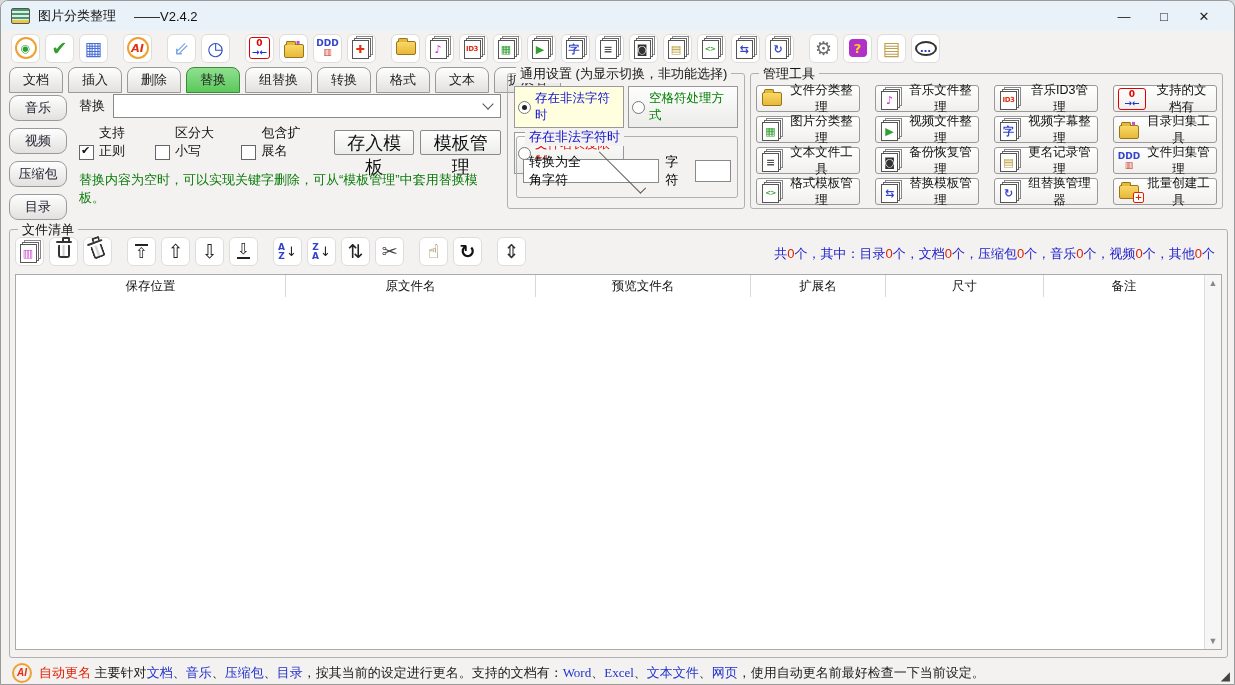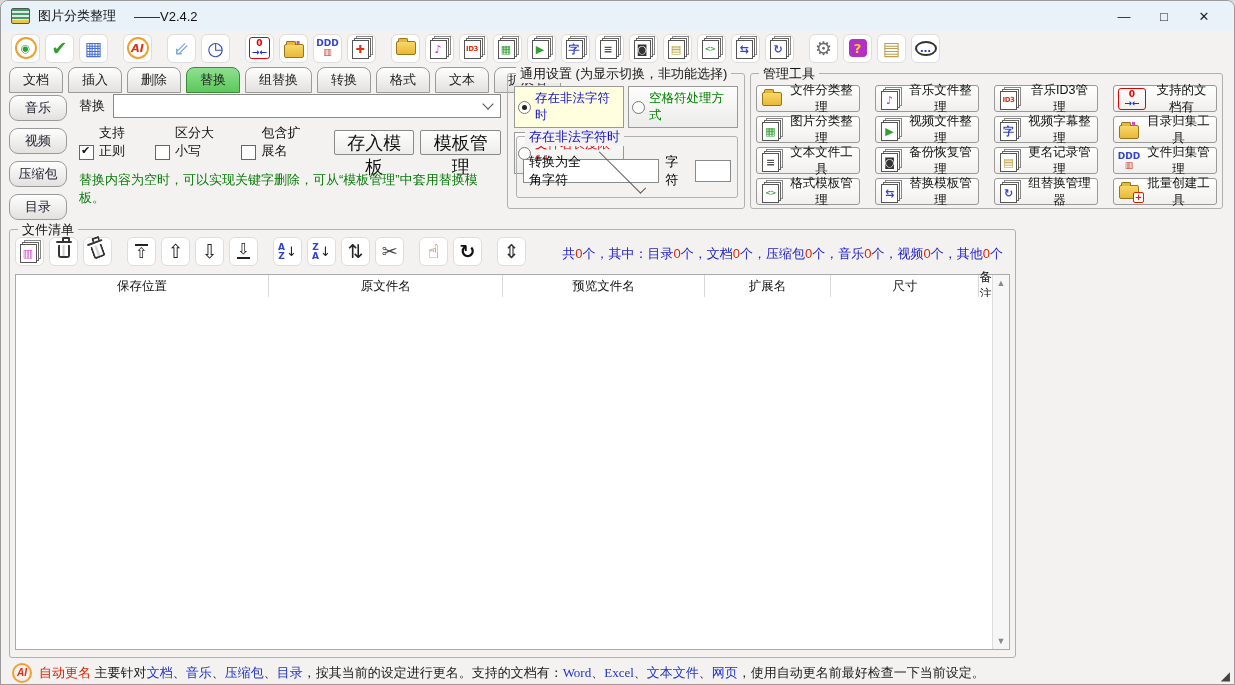--- a/index.html
+++ b/index.html
@@ -72,21 +72,21 @@
   .illegal-row{display:flex;align-items:center;gap:6px;margin:16px 6px 0 6px;}
   .sel{width:148px;height:24px;border:1px solid #8a8a8a;background:#fff;display:flex;align-items:center;padding:0 5px;font-size:13px;box-sizing:border-box;cursor:default;}
   .sel span{flex:1;}
   .char-label{font-size:13px;}
   .char-input{width:36px;height:22px;border:1px solid #8a8a8a;font-size:13px;padding:0 3px;box-sizing:border-box;}
   .gb-tools{left:749px;top:72px;width:473px;height:136px;}
   .tool-grid{display:grid;grid-template-columns:repeat(4,1fr);gap:4px 15px;margin:11px 5px 0 5px;}
   .tool-btn{display:flex;align-items:center;gap:5px;height:27px;background:linear-gradient(#fff,#f0efed);border:1px solid #999;border-radius:3px;padding:0 4px;font-size:12.5px;color:#111;cursor:default;}
   .tool-btn .icon{flex:none;width:22px;}
   
-  .gb-files{left:8px;top:228px;width:1007px;height:429px;}
+  .gb-files{left:8px;top:228px;width:1219px;height:429px;}
   .flist-toolbar{position:absolute;top:7px;left:5px;display:flex;align-items:center;}
   .summary{position:absolute;top:15px;right:12px;font-size:13px;white-space:nowrap;}
   .table{position:absolute;left:5px;right:5px;top:44px;bottom:7px;background:#fff;border:1px solid #aaa;box-sizing:border-box;}
   .thead{display:flex;height:22px;border-bottom:1px solid #c8c8c8;margin-right:17px;}
   .th{display:flex;align-items:center;justify-content:center;font-size:12.5px;color:#111;border-right:1px solid #d8d8d8;box-sizing:border-box;cursor:default;}
   .th:nth-child(1){width:270px;}
   .th:nth-child(2){width:250px;}
   .th:nth-child(3){width:215px;}
   .th:nth-child(4){width:135px;}
   .th:nth-child(5){width:158px;}

